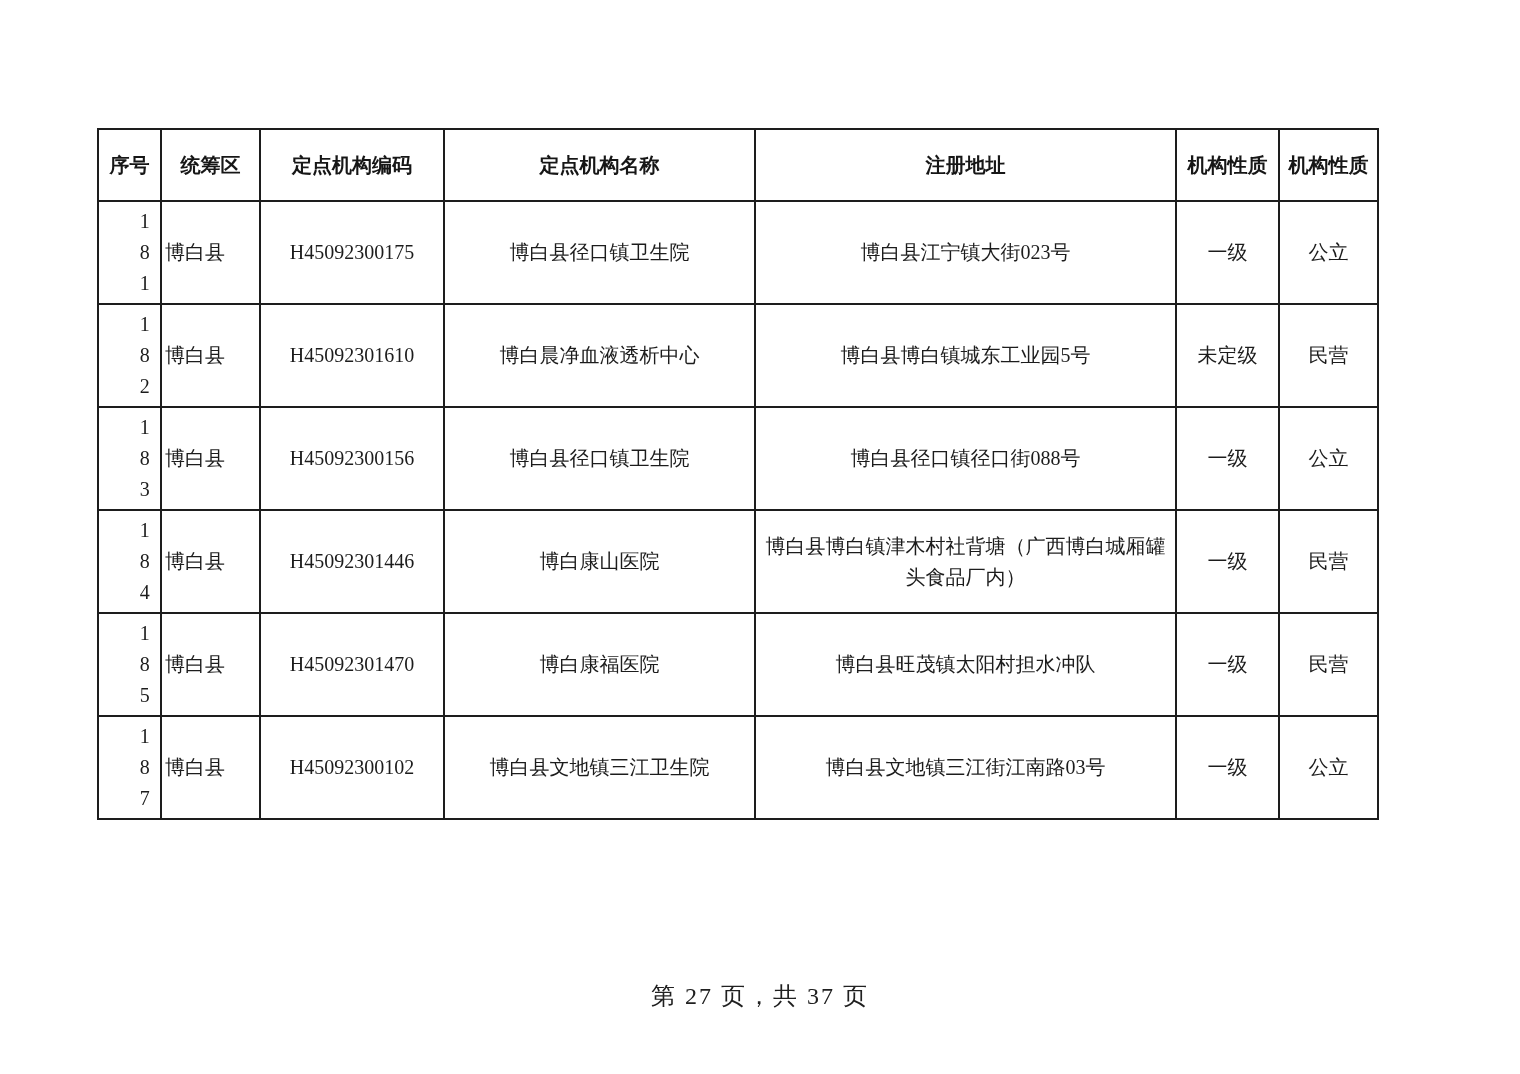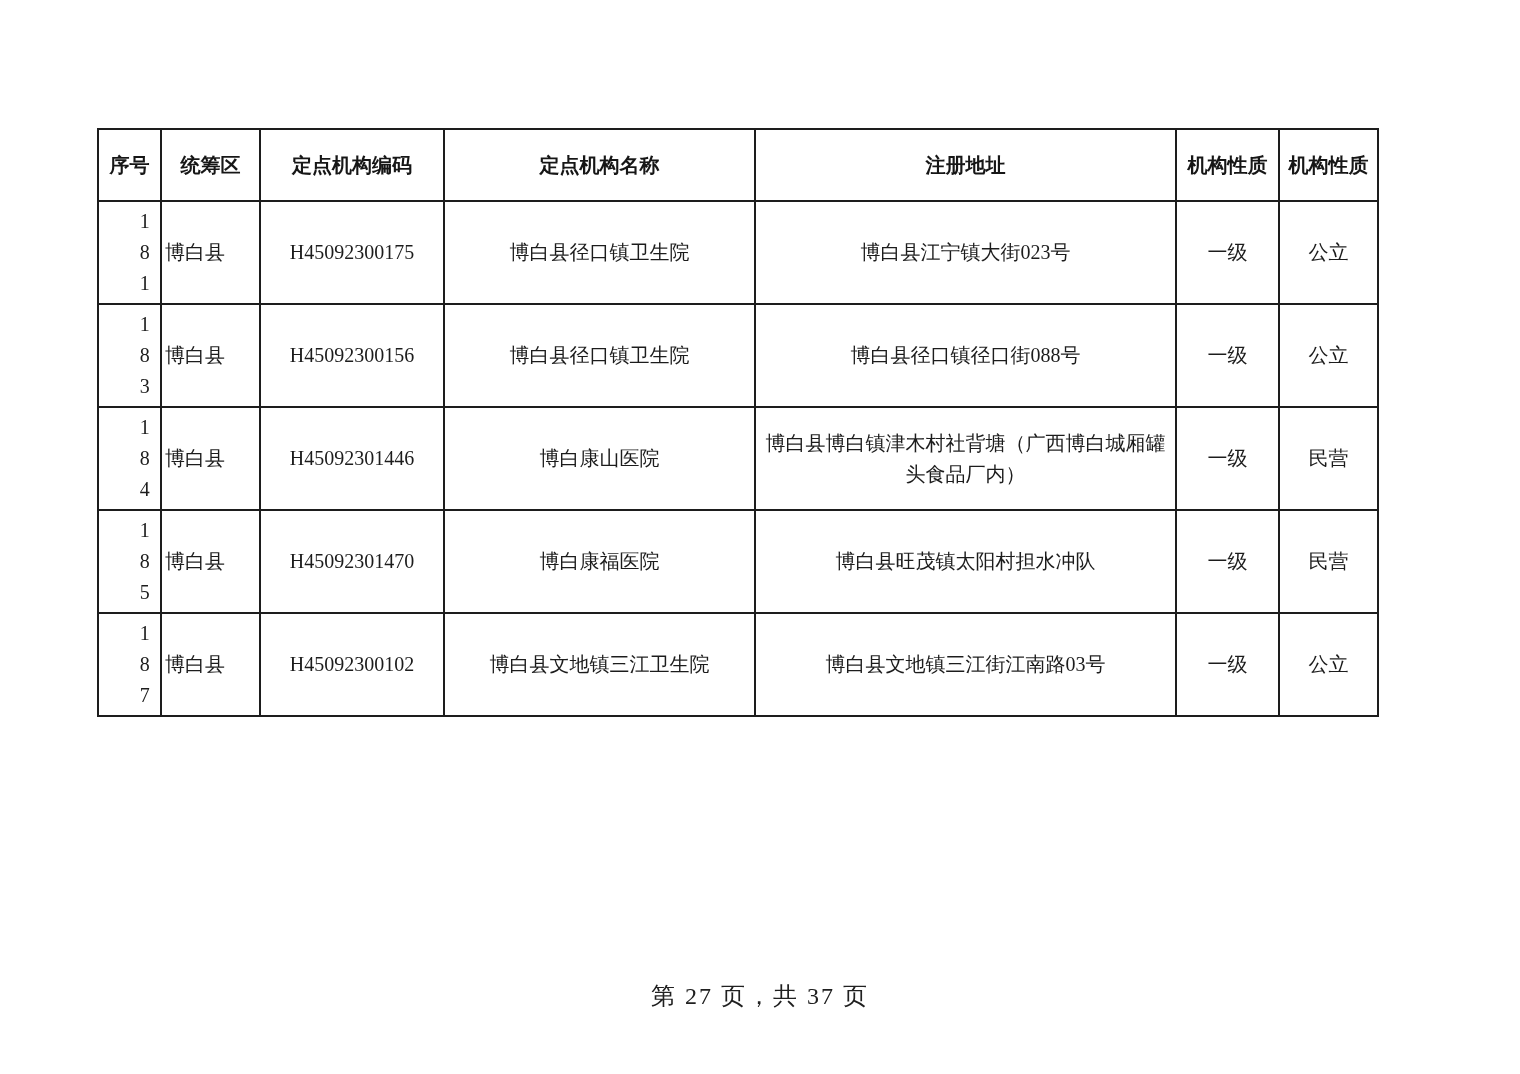--- a/index.html
+++ b/index.html
@@ -90,20 +90,29 @@
       <tr>
         <td class="c-idx">181</td>
         <td class="c-dist">博白县</td>
         <td class="c-code">H45092300175</td>
         <td class="c-name">博白县径口镇卫生院</td>
         <td class="c-addr">博白县江宁镇大街023号</td>
         <td class="c-level">一级</td>
         <td class="c-type">公立</td>
       </tr>
       <tr>
+        <td class="c-idx">182</td>
+        <td class="c-dist">博白县</td>
+        <td class="c-code">H45092301610</td>
+        <td class="c-name">博白晨净血液透析中心</td>
+        <td class="c-addr">博白县博白镇城东工业园5号</td>
+        <td class="c-level">未定级</td>
+        <td class="c-type">民营</td>
+      </tr>
+      <tr>
         <td class="c-idx">183</td>
         <td class="c-dist">博白县</td>
         <td class="c-code">H45092300156</td>
         <td class="c-name">博白县径口镇卫生院</td>
         <td class="c-addr">博白县径口镇径口街088号</td>
         <td class="c-level">一级</td>
         <td class="c-type">公立</td>
       </tr>
       <tr>
         <td class="c-idx">184</td>

